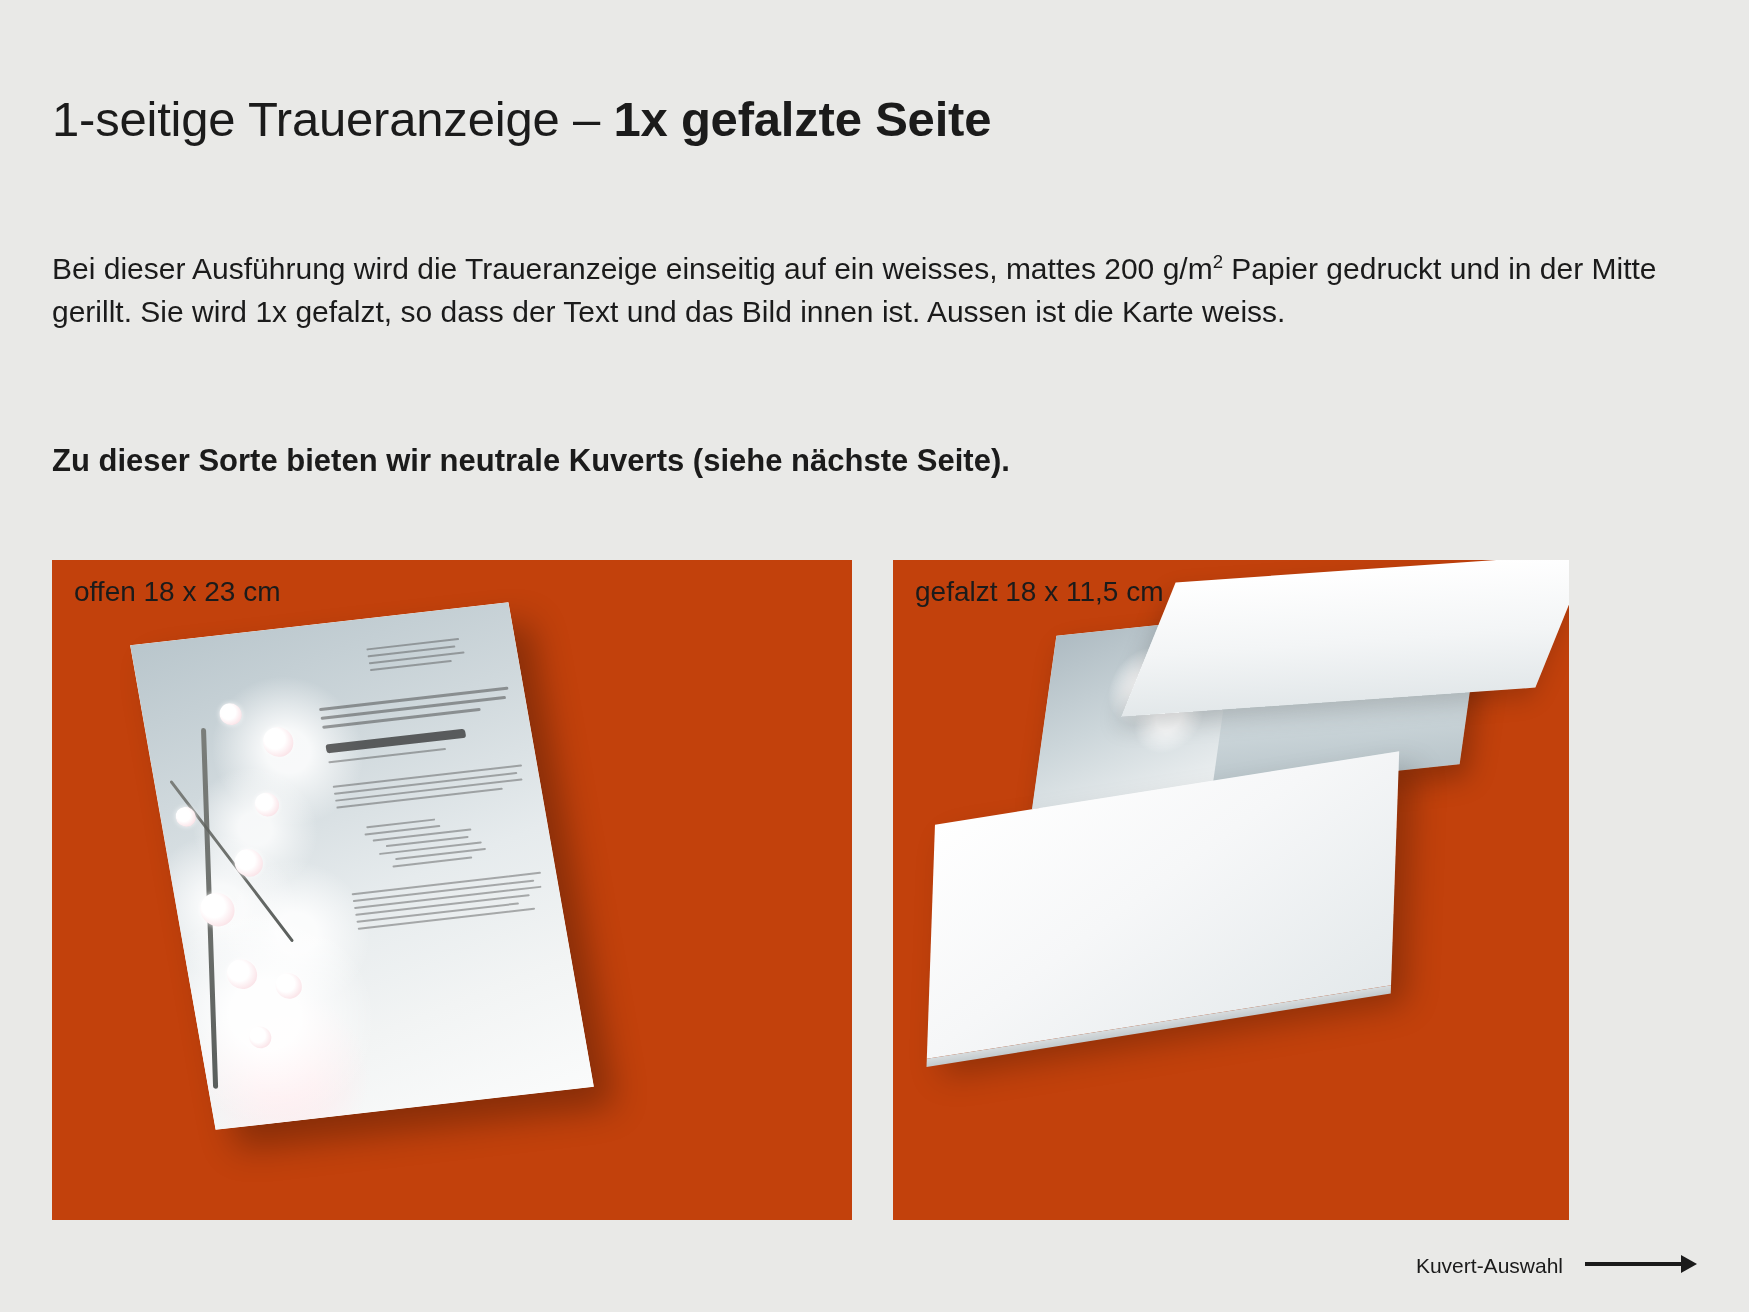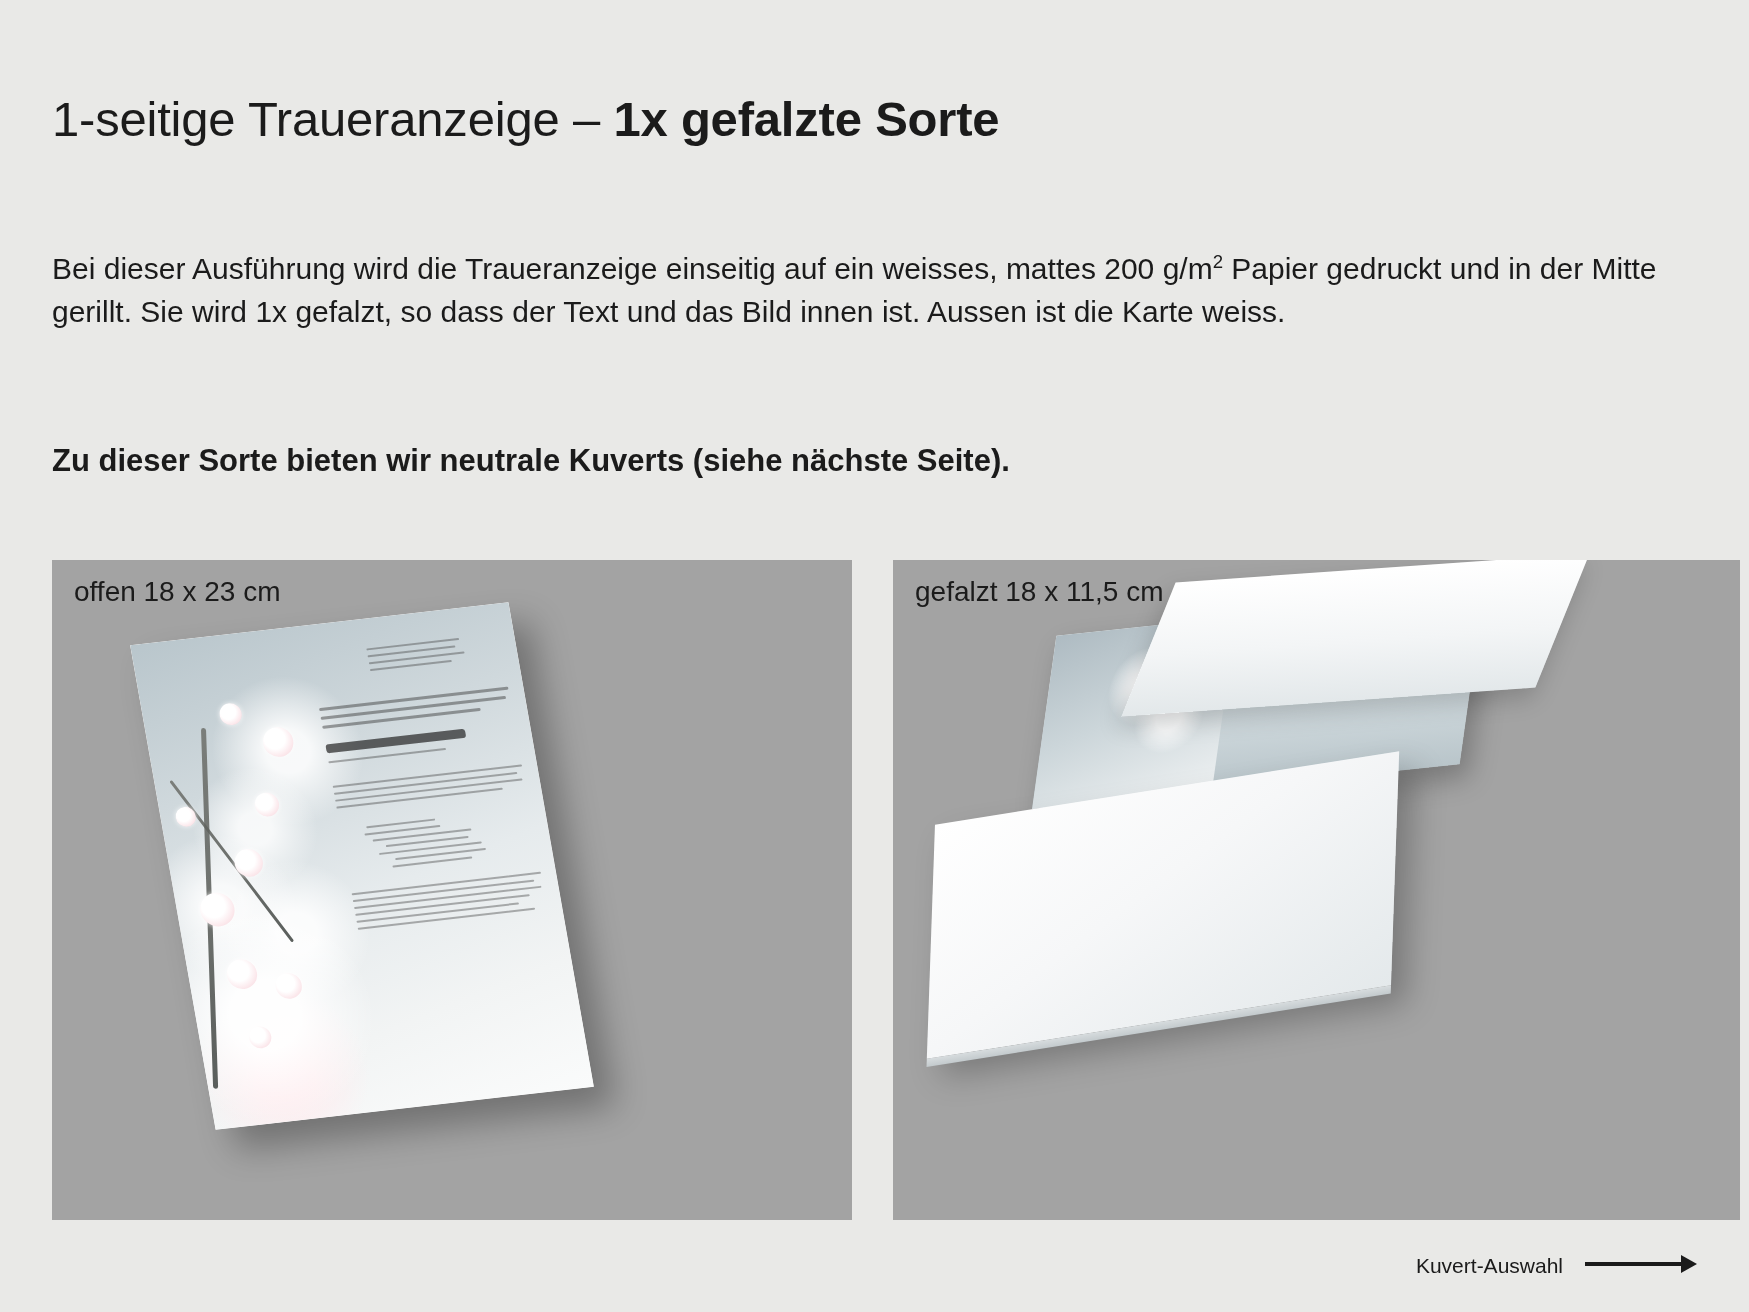--- a/index.html
+++ b/index.html
@@ -55,26 +55,26 @@
     top: 408px;
     width: 1640px;
     font-size: 31px;
     line-height: 1.4;
     font-weight: 700;
   }
 
   
   .panel {
     position: absolute;
-    background: #a3a3a3;
+    background: #c2410c;
     overflow: hidden;
     text-align: right;
   }
   .panel-left  { left: 52px;  top: 560px; width: 800px; height: 660px; }
-  .panel-right { left: 893px; top: 560px; width: 847px; height: 660px; }
+  .panel-right { left: 893px; top: 560px; width: 676px; height: 660px; }
 
   .panel-caption {
     position: absolute;
     left: 22px;
     top: 16px;
     font-size: 28px;
     font-weight: 400;
     color: #1b1b1b;
     z-index: 5;
   }
@@ -236,21 +236,21 @@
   .arrow {
     display: block;
   }
 </style>
 </head>
 <body>
 
 <div class="page">
 
   <h1 class="title">
-    <span class="light">1-seitige Traueranzeige – </span><span class="bold">1x gefalzte Sorte</span>
+    <span class="light">1-seitige Traueranzeige – </span><span class="bold">1x gefalzte Seite</span>
   </h1>
 
   <p class="intro">
     <span>Bei dieser Ausführung wird die Traueranzeige einseitig auf ein weisses, mattes 200 g/m</span><sup>2</sup><span> Papier gedruckt und in der Mitte gerillt. Sie wird 1x gefalzt, so dass der Text und das Bild innen ist. Aussen ist die Karte weiss.</span>
   </p>
 
   <p class="note">Zu dieser Sorte bieten wir neutrale Kuverts (siehe nächste Seite).</p>
 
   <div class="panel panel-left">
     <div class="panel-caption">offen 18 x 23 cm</div>

